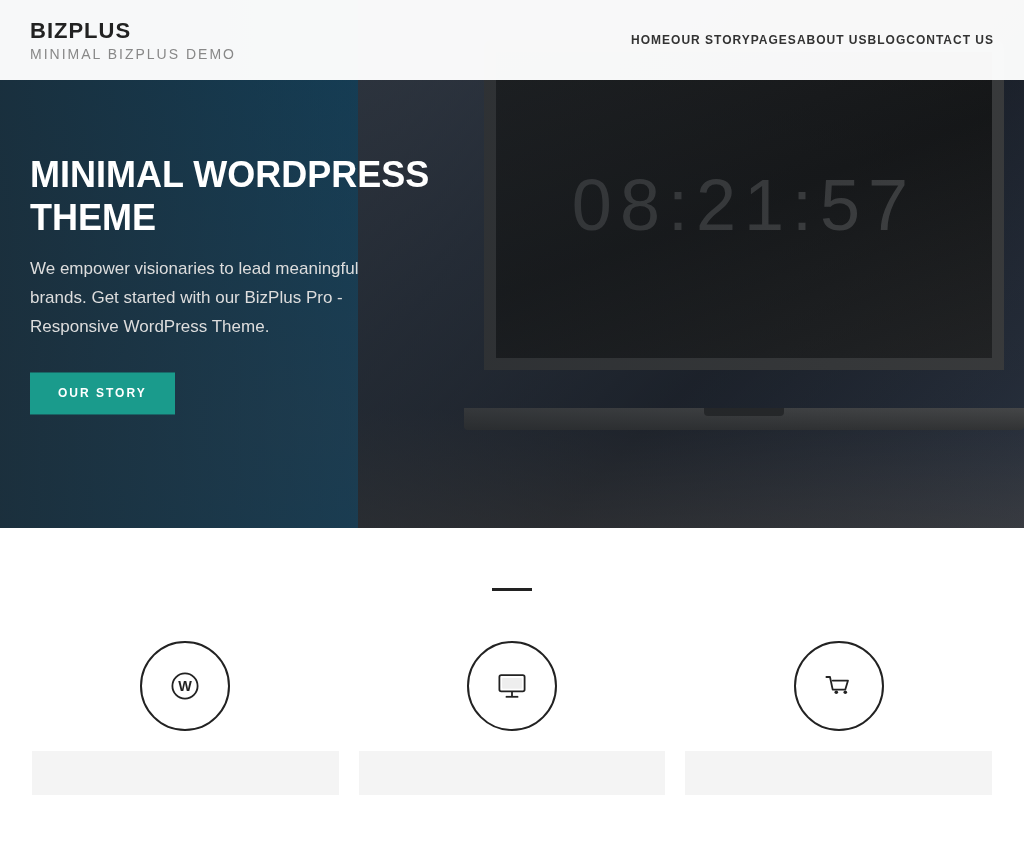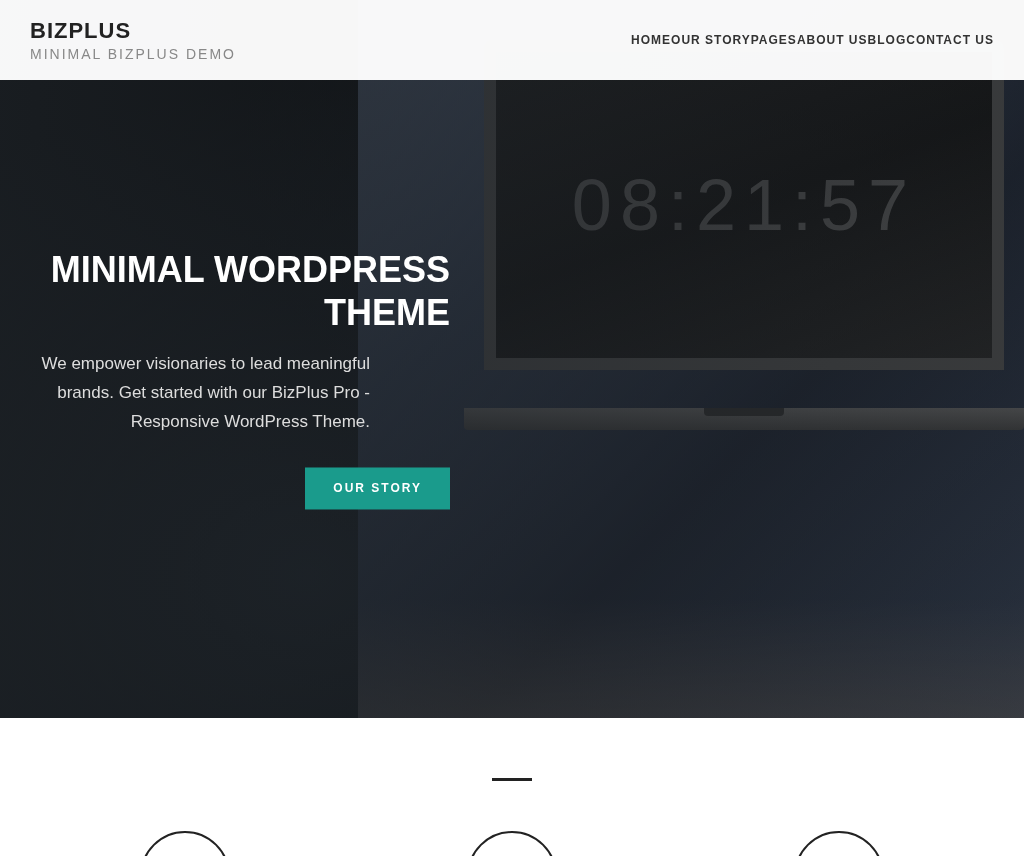--- a/index.html
+++ b/index.html
@@ -37,24 +37,23 @@
       color: #333;
       letter-spacing: 1px;
       text-transform: uppercase;
       cursor: pointer;
     }
 
     
     .hero {
       position: relative;
       width: 100%;
-      height: 718px;
+      height: 528px;
       overflow: hidden;
-      background: #000000;
-      text-align: right;
+      background: #0369a1;
     }
     .hero-bg {
       position: absolute;
       inset: 0;
       background: 
         linear-gradient(
           to right,
           rgba(30,35,40,0.82) 0%,
           rgba(30,35,40,0.55) 50%,
           rgba(30,35,40,0.3) 100%

